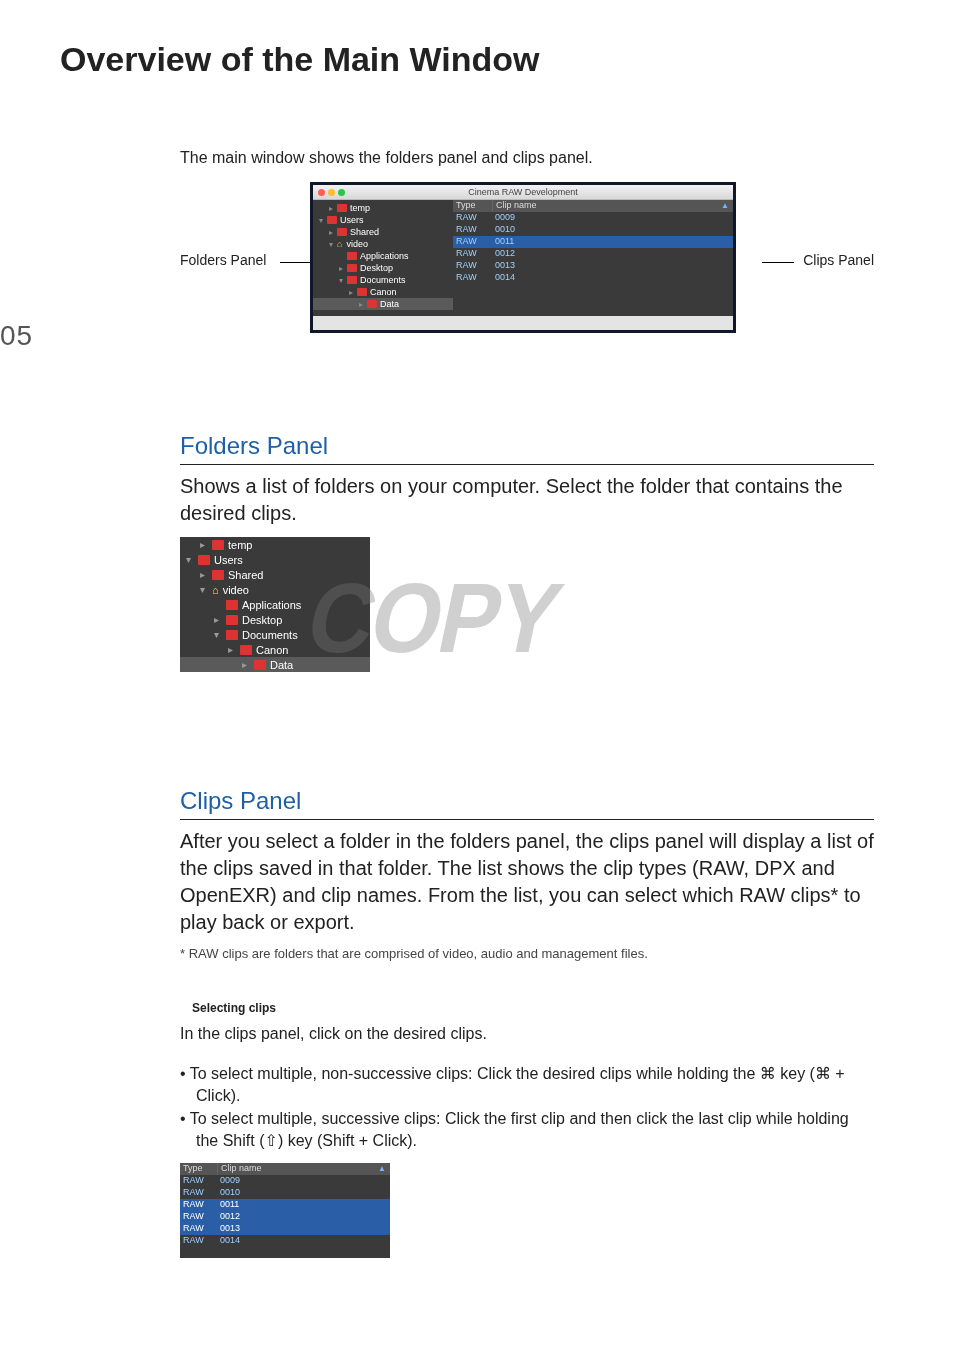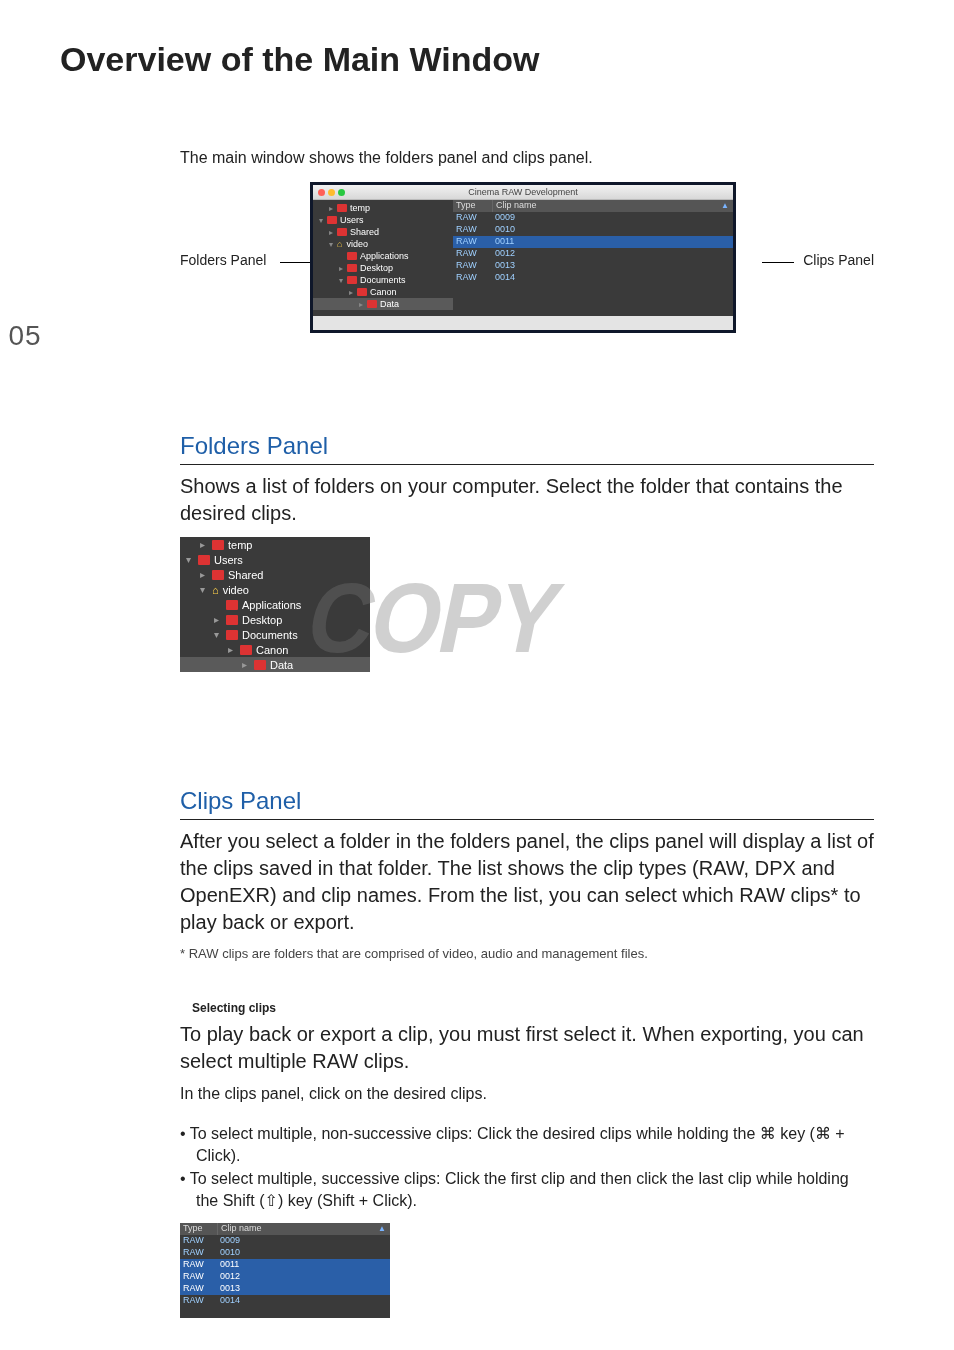--- a/index.html
+++ b/index.html
@@ -19,21 +19,20 @@
   }
   .page-number {
     position: absolute;
     left: 0;
     top: 320px;
     background: #fff;
     font-size: 28px;
     font-weight: normal;
     color: #555;
     width: 50px;
-    text-align: center;
     letter-spacing: 1px;
   }
   h1.title {
     font-size: 34px;
     font-weight: bold;
     margin: 0 0 70px 0;
   }
   .content {
     margin-left: 120px;
     margin-right: 20px;
@@ -410,21 +409,20 @@
           </div>
         </div>
       <div class="watermark">COPY</div>
     </div>
 
     <h2 class="section">Clips Panel</h2>
     <p class="body">After you select a folder in the folders panel, the clips panel will display a list of the clips saved in that folder. The list shows the clip types (RAW, DPX and OpenEXR) and clip names. From the list, you can select which RAW clips* to play back or export.</p>
     <div class="footnote">* RAW clips are folders that are comprised of video, audio and management files.</div>
 
     <h3 class="sub">Selecting clips</h3>
-    <p class="body" style="margin-top:0">To play back or export a clip, you must first select it. When exporting, you can select multiple RAW clips.</p>
     <div class="instr-lead">In the clips panel, click on the desired clips.</div>
     <ul class="bul" id="bullets">
         <li>To select multiple, non-successive clips: Click the desired clips while holding the ⌘ key (⌘ + Click).</li>
         <li>To select multiple, successive clips: Click the first clip and then click the last clip while holding the Shift (⇧) key (Shift + Click).</li>
       </ul>
 
     <div class="fig-clips-small">
       <div class="hd">
         <div class="h1">Type</div>
         <div class="h2"><span>Clip name</span><span class="sort-arrow">▲</span></div>

